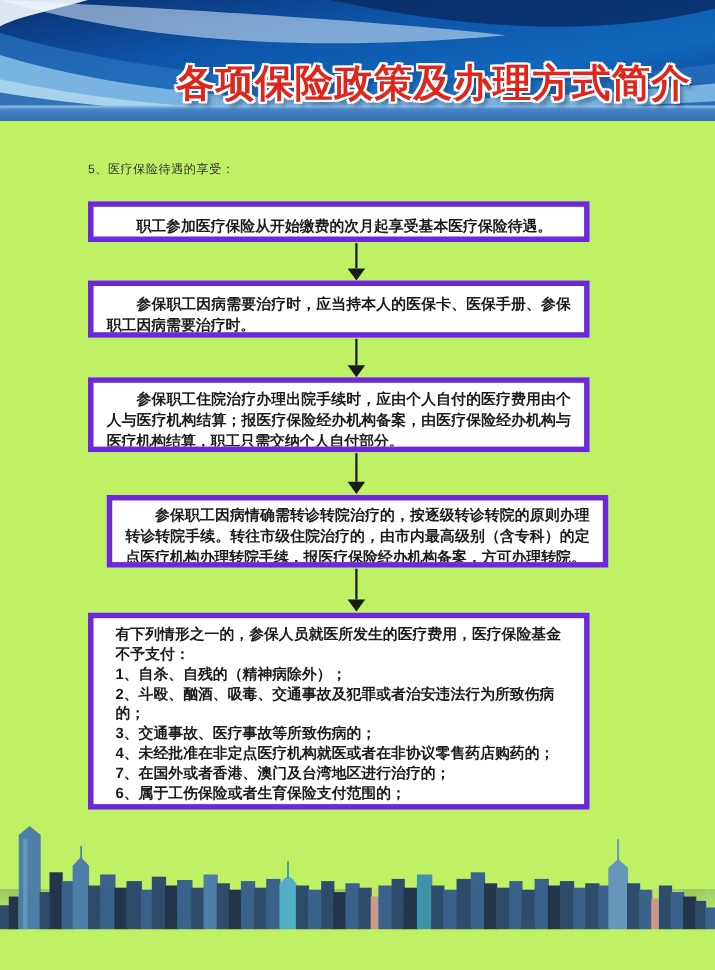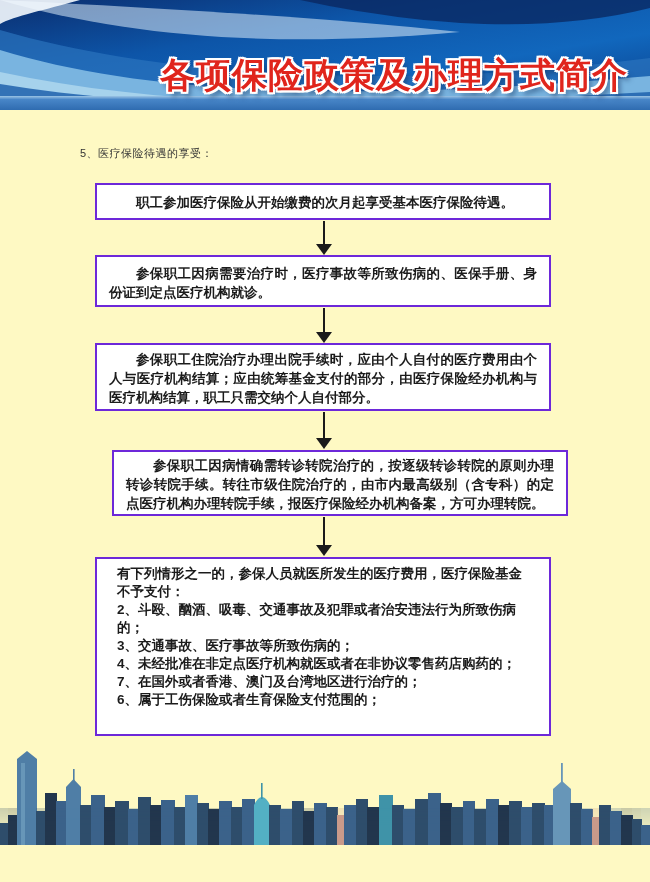--- a/index.html
+++ b/index.html
@@ -1,20 +1,20 @@
 <!DOCTYPE html>
 <html><head>
 <meta charset="utf-8">
 <style>
   html,body{margin:0;padding:0;background:#dfe3e8;}
   .poster{
     position:relative;
     width:650px;height:882px;
     margin:0 auto;
-    background:#fef9c3;
+    background:#bef264;
     overflow:hidden;
     font-family:"Liberation Sans","DejaVu Sans",sans-serif;
   }
 
   
   .header{position:absolute;top:0;left:0;width:650px;height:110px;}
   .header svg{display:block;width:650px;height:110px;}
   .poster-title{
     position:absolute;
     left:160px;top:52px;
@@ -32,24 +32,24 @@
   }
 
   
   .section-heading{
     position:absolute;left:80px;top:146px;
     font-size:11px;color:#333333;letter-spacing:.5px;
   }
 
   
   .flow-box{
-    position:absolute;left:95px;width:456px;
+    position:absolute;left:80px;width:456px;
     box-sizing:border-box;
     background:#ffffff;
-    border:2px solid #6d28d9;
+    border:5px solid #6d28d9;
     color:#1b1b1b;
     font-weight:700;
     font-size:13.5px;
     line-height:19px;
     overflow:hidden;
   }
   .flow-box p{margin:0;text-indent:2em;text-align:justify;}
   .box1{top:183px;height:37px;padding:8px 12px 0 12px;}
   .box2{top:255px;height:52px;padding:7px 12px 0 12px;}
   .box3{top:343px;height:68px;padding:5px 12px 0 12px;}
@@ -119,48 +119,49 @@
   <div class="flow-box box1">
     <p>职工参加医疗保险从开始缴费的次月起享受基本医疗保险待遇。</p>
   </div>
 
   <div class="arrow a1">
     <div class="shaft"></div>
     <div class="head"></div>
   </div>
 
   <div class="flow-box box2">
-    <p>参保职工因病需要治疗时，医疗事故等所致伤病的、医保手册、身份证到定点医疗机构就诊。</p>
+    <p>参保职工因病需要治疗时，应当持本人的医保卡、医保手册、参保职工因病需要治疗时。</p>
   </div>
 
   <div class="arrow a2">
     <div class="shaft"></div>
     <div class="head"></div>
   </div>
 
   <div class="flow-box box3">
-    <p>参保职工住院治疗办理出院手续时，应由个人自付的医疗费用由个人与医疗机构结算；应由统筹基金支付的部分，由医疗保险经办机构与医疗机构结算，职工只需交纳个人自付部分。</p>
+    <p>参保职工住院治疗办理出院手续时，应由个人自付的医疗费用由个人与医疗机构结算；报医疗保险经办机构备案，由医疗保险经办机构与医疗机构结算，职工只需交纳个人自付部分。</p>
   </div>
 
   <div class="arrow a3">
     <div class="shaft"></div>
     <div class="head"></div>
   </div>
 
   <div class="flow-box box4">
     <p>参保职工因病情确需转诊转院治疗的，按逐级转诊转院的原则办理转诊转院手续。转往市级住院治疗的，由市内最高级别（含专科）的定点医疗机构办理转院手续，报医疗保险经办机构备案，方可办理转院。</p>
   </div>
 
   <div class="arrow a4">
     <div class="shaft"></div>
     <div class="head"></div>
   </div>
 
   <div class="flow-box box5">
     <div class="excl-line">有下列情形之一的，参保人员就医所发生的医疗费用，医疗保险基金不予支付：</div>
+    <div class="excl-line">1、自杀、自残的（精神病除外）；</div>
     <div class="excl-line">2、斗殴、酗酒、吸毒、交通事故及犯罪或者治安违法行为所致伤病的；</div>
     <div class="excl-line">3、交通事故、医疗事故等所致伤病的；</div>
     <div class="excl-line">4、未经批准在非定点医疗机构就医或者在非协议零售药店购药的；</div>
     <div class="excl-line">7、在国外或者香港、澳门及台湾地区进行治疗的；</div>
     <div class="excl-line">6、属于工伤保险或者生育保险支付范围的；</div>
 
   </div>
 
   <div class="skyline">
     <svg id="sky-svg" viewBox="0 0 650 100" preserveAspectRatio="none">

